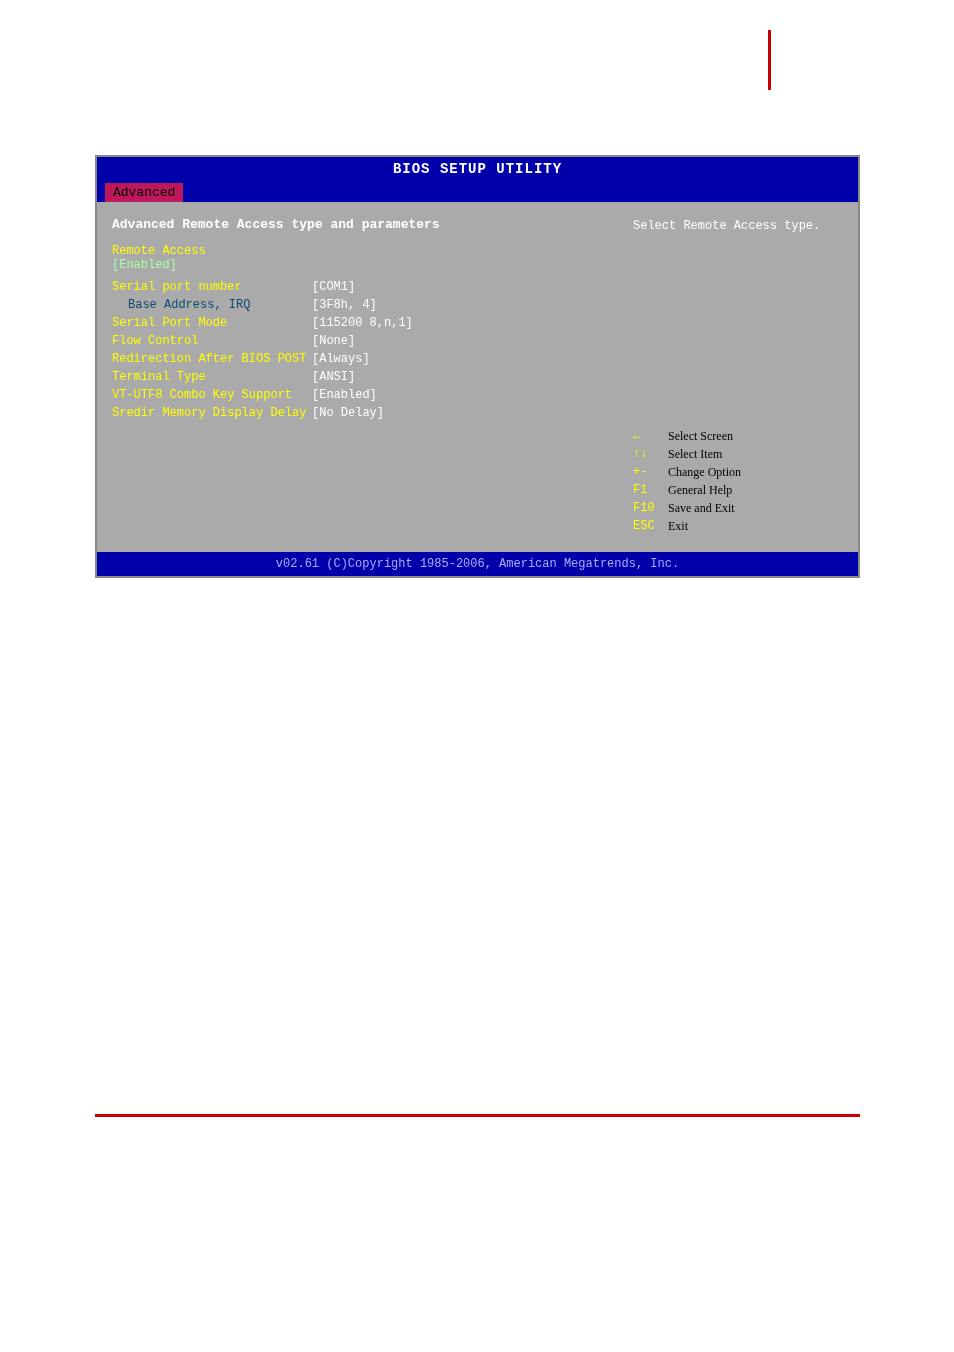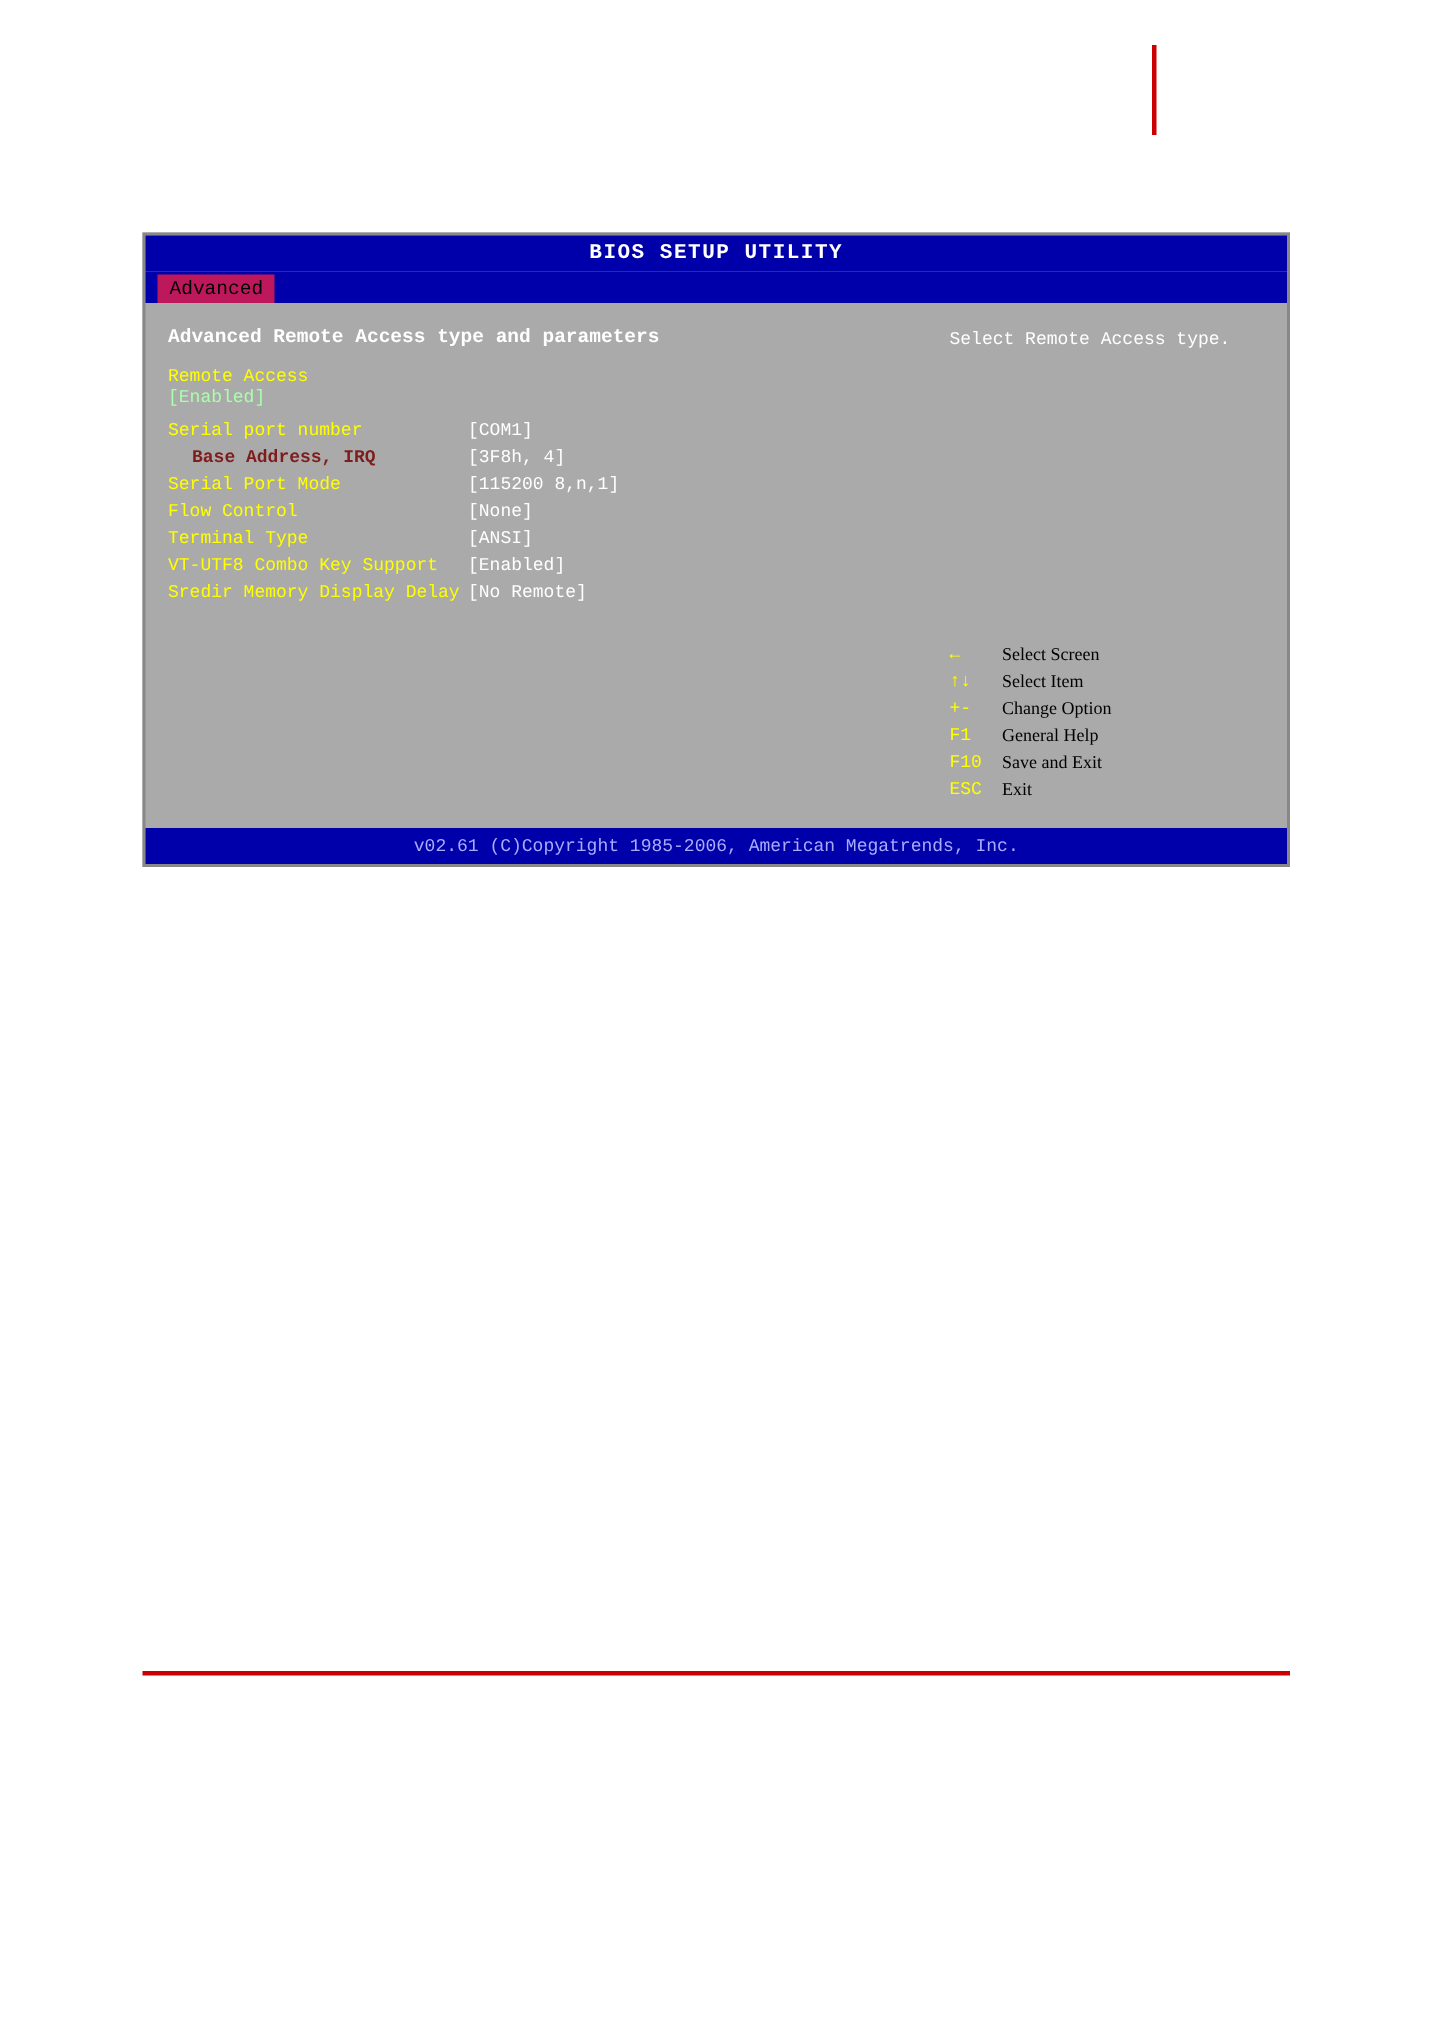--- a/index.html
+++ b/index.html
@@ -98,22 +98,21 @@
     }
 
     .setting-label {
       color: #ffff00;
       font-size: 12px;
       min-width: 200px;
     }
 
     .setting-label.sub {
       padding-left: 16px;
-      color: #7f1d1d;
-      font-weight: bold;
+      color: #0c4a6e;
     }
 
     .setting-value {
       color: #ffffff;
       font-size: 12px;
     }
 
     .remote-access-label {
       color: #ffff00;
       font-size: 12px;
@@ -232,34 +231,38 @@
         <div class="setting-row">
           <span class="setting-label">Serial Port Mode</span>
           <span class="setting-value">[115200 8,n,1]</span>
         </div>
 
         <div class="setting-row">
           <span class="setting-label">Flow Control</span>
           <span class="setting-value">[None]</span>
         </div>
 
+        <div class="setting-row">
+          <span class="setting-label">Redirection After BIOS POST</span>
+          <span class="setting-value">[Always]</span>
+        </div>
 
         <div class="setting-row">
           <span class="setting-label">Terminal Type</span>
           <span class="setting-value">[ANSI]</span>
         </div>
 
         <div class="setting-row">
           <span class="setting-label">VT-UTF8 Combo Key Support</span>
           <span class="setting-value">[Enabled]</span>
         </div>
 
         <div class="setting-row">
           <span class="setting-label">Sredir Memory Display Delay</span>
-          <span class="setting-value">[No Remote]</span>
+          <span class="setting-value">[No Delay]</span>
         </div>
 
       </div>
 
       <div class="right-panel">
 
         <div class="help-text">Select Remote Access type.</div>
 
         <div class="key-help-section">
 

